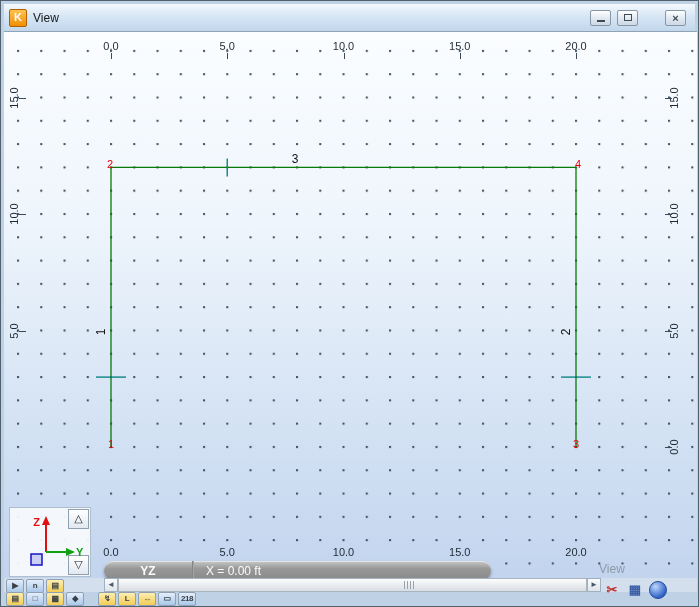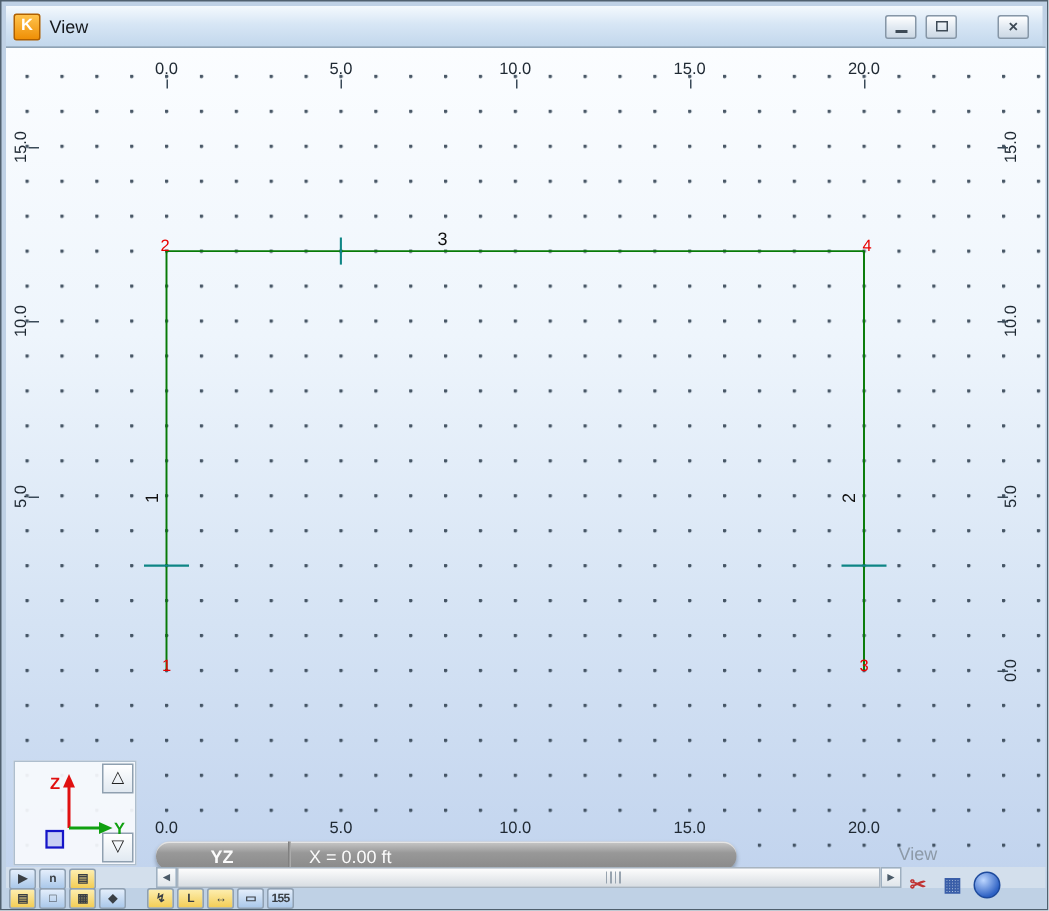--- a/index.html
+++ b/index.html
@@ -219,17 +219,17 @@
         <div class="ti s-yellow">▤</div>
         <div class="ti s-blue">□</div>
         <div class="ti s-yellow">▦</div>
         <div class="ti s-blue">◆</div>
       </div>
     <div class="tb-group" id="tbg2">
         <div class="ti s-yellow">↯</div>
         <div class="ti s-yellow">L</div>
         <div class="ti s-yellow">↔</div>
         <div class="ti s-blue">▭</div>
-        <div class="ti s-blue">155</div>
+        <div class="ti s-blue">218</div>
       </div>
   </div>
 
 </div>
 
 </body></html>

